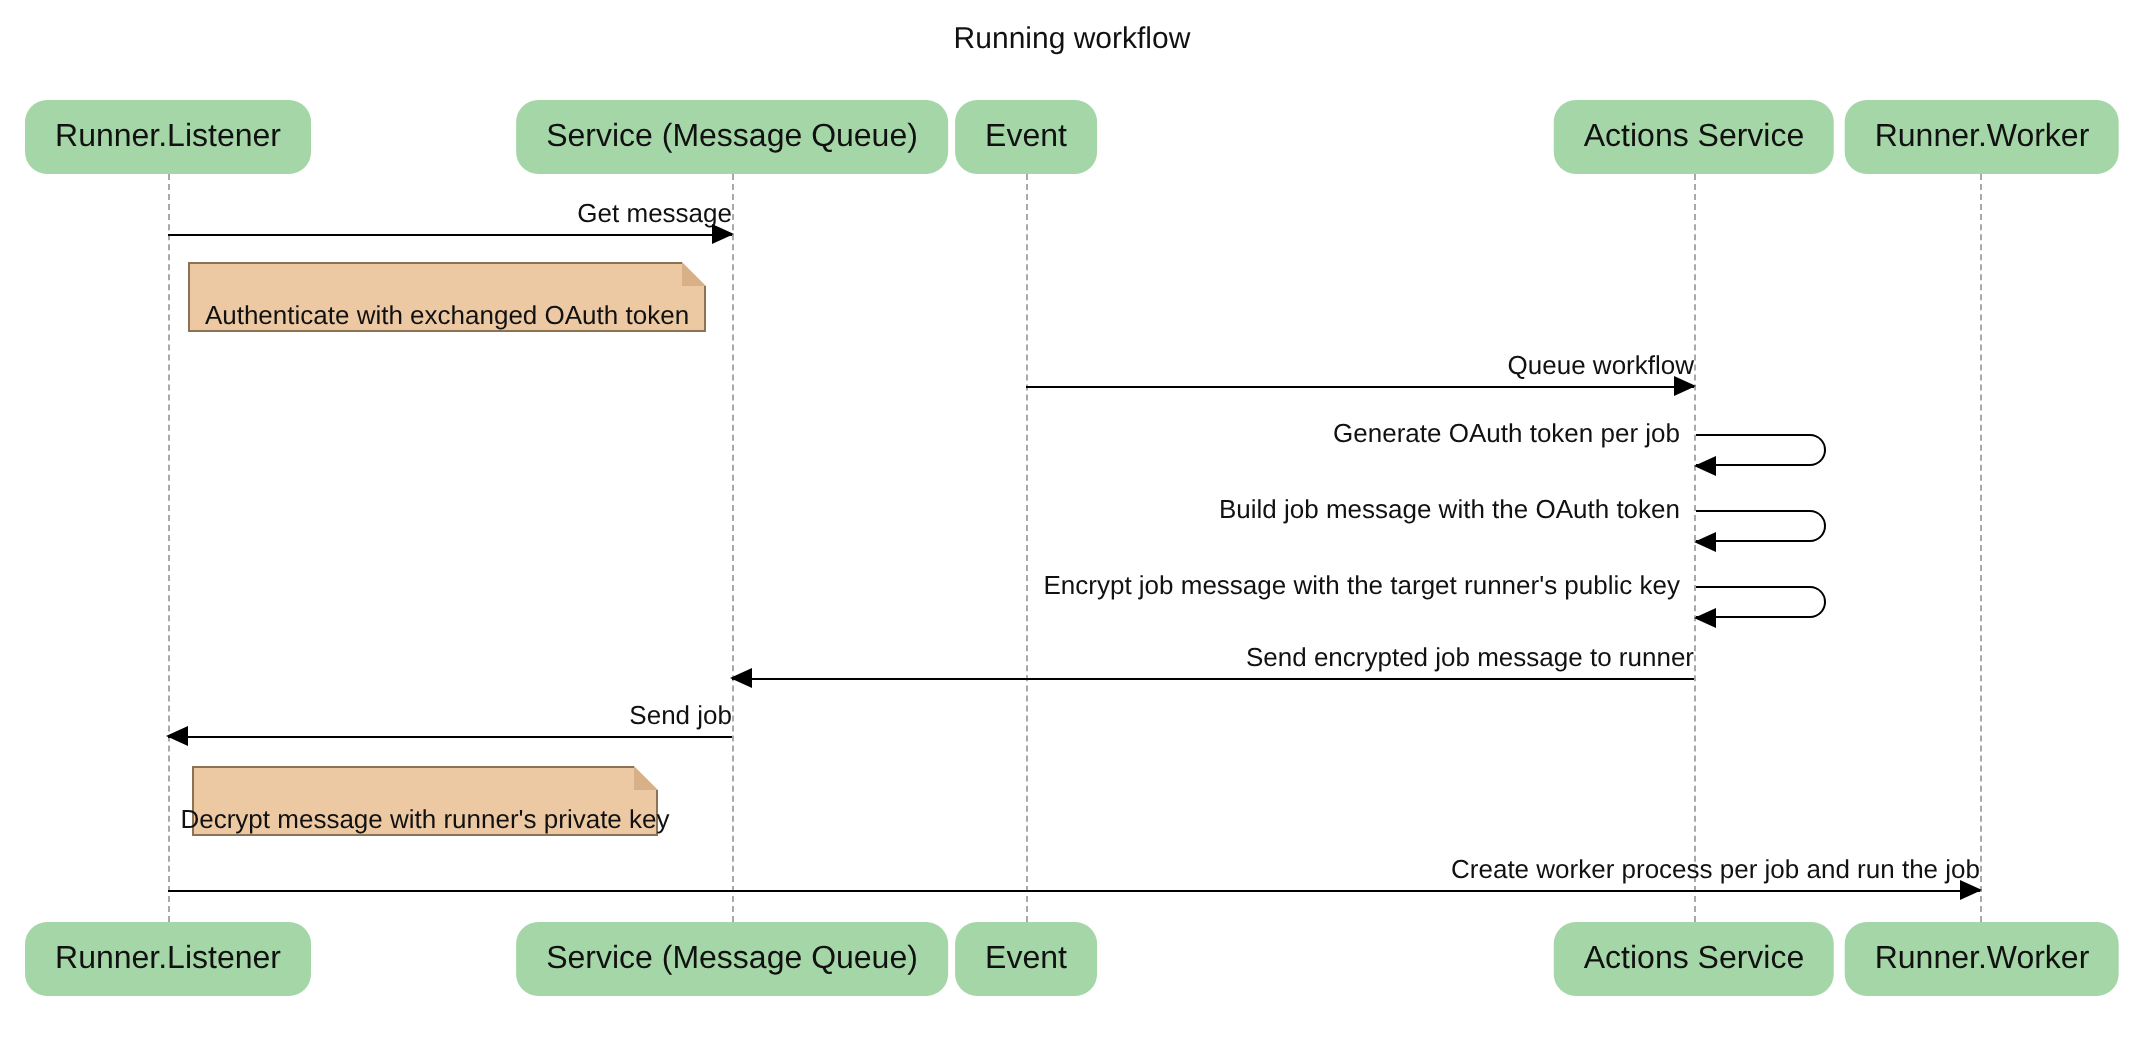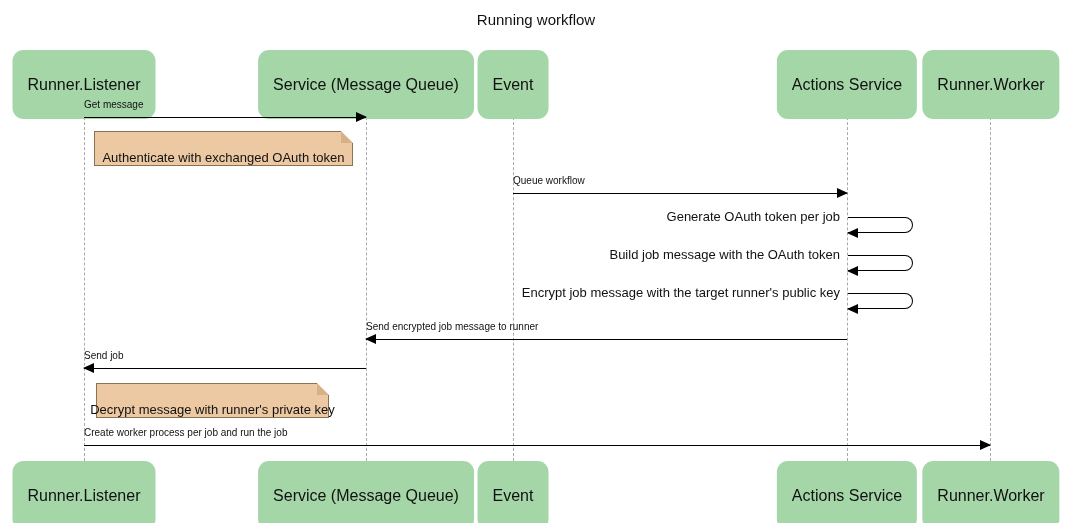--- a/index.html
+++ b/index.html
@@ -10,23 +10,23 @@
   html,body{margin:0;padding:0;background:#fff;}
   #stage{
     position:relative; width:1072px; height:523px; overflow:hidden;
     background:var(--background); color:var(--actor-text);
     font-family:"Liberation Sans", sans-serif;
   }
   .title{position:absolute; top:11px; left:0; width:100%; text-align:center;
          font-size:15px; font-weight:400;}
   .lifeline{position:absolute; width:0; border-left:1px dashed var(--lifeline);}
   .actor{position:absolute; transform:translateX(-50%); background:var(--actor-fill);
-         border-radius:11px; height:37px; line-height:37px; padding:16px 15px;
+         border-radius:11px; height:37px; line-height:37px; padding:0 15px;
          font-size:16px; white-space:nowrap;}
-  .msg-label{position:absolute; font-size:10px; text-align:left; white-space:nowrap;}
+  .msg-label{position:absolute; font-size:13px; text-align:right; white-space:nowrap;}
   .line{position:absolute; height:0; border-top:1.5px solid var(--line);}
   .ah{position:absolute; width:0; height:0;
       border-top:5px solid transparent; border-bottom:5px solid transparent;}
   .ah.r{right:-1px; top:-6px; border-left:11px solid var(--line);}
   .ah.l{left:-1px; top:-6px; border-right:11px solid var(--line);}
   .loop{position:absolute; box-sizing:border-box; width:65px; height:16px;
         border:1.5px solid var(--line); border-left:none;
         border-radius:0 12px 12px 0;}
   .loop .ah.l{top:auto; bottom:-6px; left:-1px;}
   .loop-label{position:absolute; font-size:13px; white-space:nowrap; text-align:right;}

